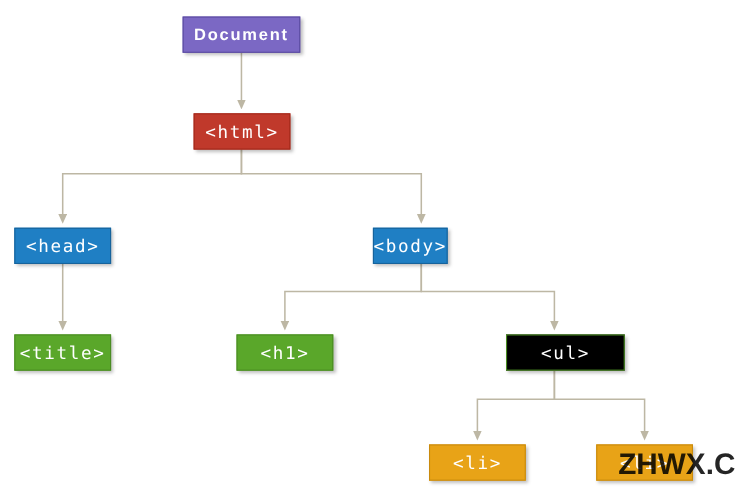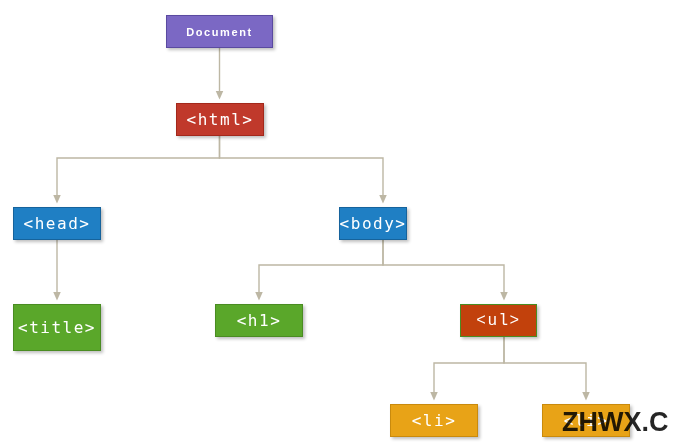--- a/index.html
+++ b/index.html
@@ -33,21 +33,21 @@
     font-size: 16px;
     letter-spacing: 1.5px;
     color: #ffffff;
     font-family: "DejaVu Sans Mono", monospace;
     white-space: nowrap;
   }
   .node.doc {
     font-family: "Liberation Sans", sans-serif;
     font-weight: bold;
     letter-spacing: 1.6px;
-    font-size: 11px;
+    font-size: 15px;
   }
   .watermark {
     position: absolute;
     font-family: "Liberation Sans", sans-serif;
     font-weight: bold;
     font-size: 27px;
     color: #000000;
     opacity: 0.85;
     letter-spacing: 0px;
     white-space: nowrap;
@@ -81,27 +81,27 @@
     </div>
   <div class="node" style="left: 176px; top: 103px; width: 88px; height: 33px; background: rgb(192, 57, 43); border: 1px solid rgb(163, 40, 27); box-shadow: rgba(0, 0, 0, 0.25) 2px 2px 3px;">
       <span>&lt;html&gt;</span>
     </div>
   <div class="node" style="left: 13px; top: 207px; width: 88px; height: 33px; background: rgb(31, 127, 196); border: 1px solid rgb(22, 99, 156); box-shadow: rgba(0, 0, 0, 0.25) 2px 2px 3px; text-align: right;">
       <span>&lt;head&gt;</span>
     </div>
   <div class="node" style="left: 339px; top: 207px; width: 68px; height: 33px; background: rgb(31, 127, 196); border: 1px solid rgb(22, 99, 156); box-shadow: rgba(0, 0, 0, 0.25) 2px 2px 3px;">
       <span>&lt;body&gt;</span>
     </div>
-  <div class="node" style="left: 13px; top: 304px; width: 88px; height: 47px; background: rgb(90, 167, 42); border: 1px solid rgb(74, 140, 34); box-shadow: rgba(0, 0, 0, 0.25) 2px 2px 3px;">
+  <div class="node" style="left: 13px; top: 304px; width: 88px; height: 33px; background: rgb(90, 167, 42); border: 1px solid rgb(74, 140, 34); box-shadow: rgba(0, 0, 0, 0.25) 2px 2px 3px;">
       <span>&lt;title&gt;</span>
     </div>
   <div class="node" style="left: 215px; top: 304px; width: 88px; height: 33px; background: rgb(90, 167, 42); border: 1px solid rgb(74, 140, 34); box-shadow: rgba(0, 0, 0, 0.25) 2px 2px 3px; justify-content: center;">
       <span>&lt;h1&gt;</span>
     </div>
-  <div class="node" style="left: 460px; top: 304px; width: 77px; height: 33px; background: #c2410c; border: 1px solid rgb(74, 140, 34); box-shadow: rgba(0, 0, 0, 0.25) 2px 2px 3px; font-family: Liberation Mono, monospace;">
+  <div class="node" style="left: 460px; top: 304px; width: 108px; height: 33px; background: #000000; border: 1px solid rgb(74, 140, 34); box-shadow: rgba(0, 0, 0, 0.25) 2px 2px 3px;">
       <span>&lt;ul&gt;</span>
     </div>
   <div class="node" style="left: 390px; top: 404px; width: 88px; height: 33px; background: rgb(232, 163, 23); border: 1px solid rgb(201, 138, 13); box-shadow: rgba(0, 0, 0, 0.25) 2px 2px 3px;">
       <span>&lt;li&gt;</span>
     </div>
   <div class="node" style="left: 542px; top: 404px; width: 88px; height: 33px; background: rgb(232, 163, 23); border: 1px solid rgb(201, 138, 13); box-shadow: rgba(0, 0, 0, 0.25) 2px 2px 3px;">
       <span>&lt;li&gt;</span>
     </div>
 
   <div class="watermark" style="left: 562px; top: 407px;">ZHWX.C</div>

